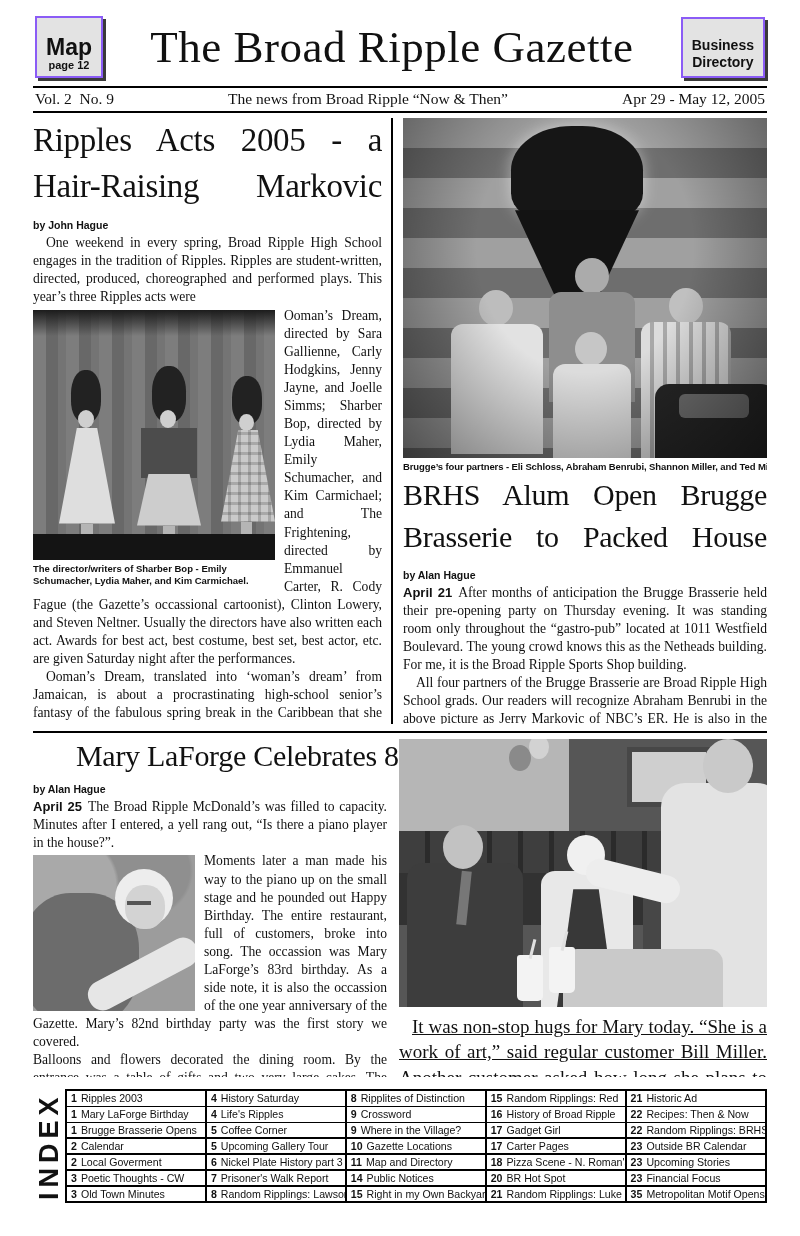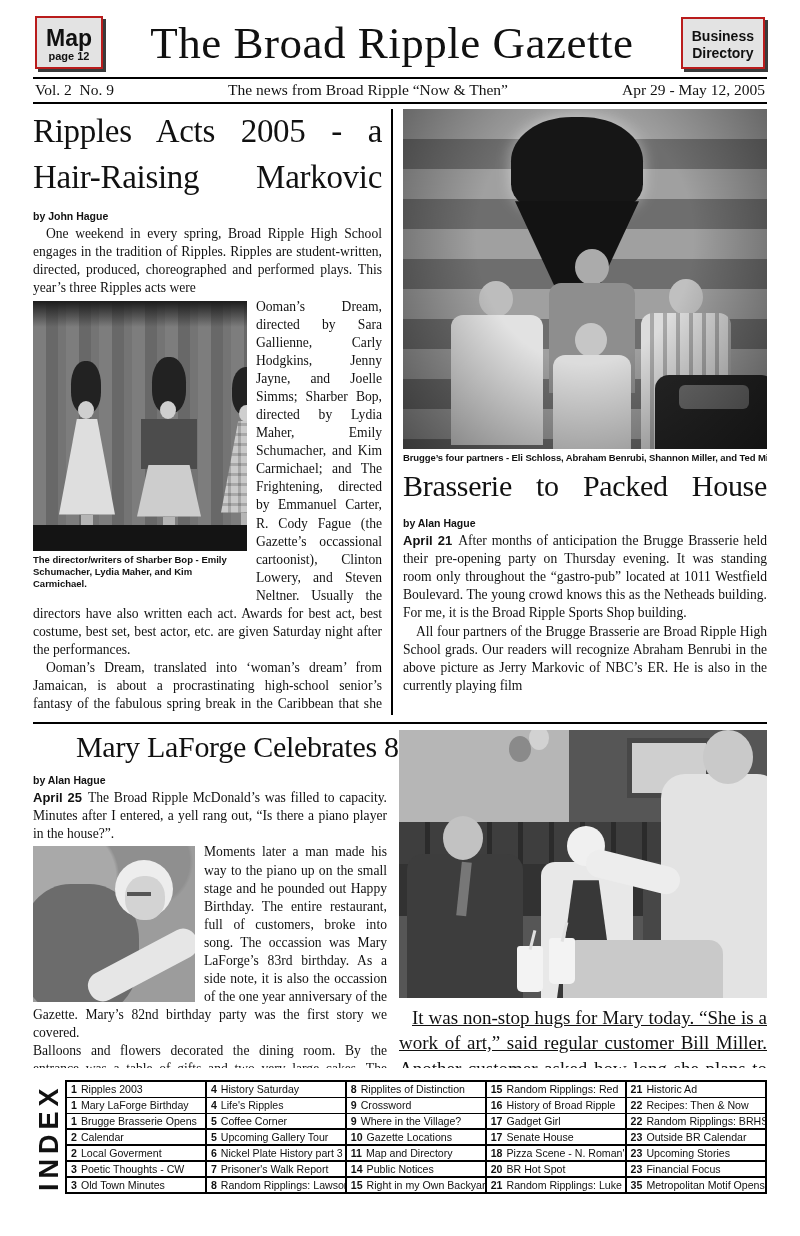--- a/index.html
+++ b/index.html
@@ -5,22 +5,22 @@
   * { margin:0; padding:0; box-sizing:border-box; }
   html,body { background:#888; }
   .page {
     width:800px; height:1236px; margin:0 auto; background:#fff;
     font-family:"Liberation Serif", serif; color:#111;
     padding:0 33px; overflow:hidden; position:relative;
   }
   
   .masthead { display:flex; align-items:center; justify-content:space-between; padding:16px 2px 8px; }
   .corner-box {
-    border:2px solid #b91c1c; background:#e3e3e3; box-shadow:3px 3px 0 #3a3a3a;
-    text-align:center; padding:9px 9px 4px; font-family:"Liberation Sans",sans-serif; font-weight:bold;
+    border:2px solid #8b5cf6; background:#e3e3e3; box-shadow:3px 3px 0 #3a3a3a;
+    text-align:center; padding:18px 9px 4px; font-family:"Liberation Sans",sans-serif; font-weight:bold;
   }
   .corner-box .big { font-size:23px; line-height:1.0; display:block; }
   .corner-box .small { font-size:11px; line-height:1.2; display:block; }
   .corner-box .mid { font-size:14px; line-height:1.25; display:block; }
   .gazette-title { font-size:45px; letter-spacing:0.5px; white-space:nowrap; }
   .rule { border-top:2px solid #000; }
   .volume-line { display:flex; justify-content:space-between; align-items:baseline; font-size:15.5px; padding:2px 2px 3px; }
   .volume-line .vol { white-space:pre; }
   
   .top-section { display:flex; height:606px; overflow:hidden; margin-top:5px; }
@@ -34,21 +34,21 @@
   .date-lead { font-family:"Liberation Sans",sans-serif; font-weight:bold; font-size:13px; padding-right:6px; }
   .caption { font-family:"Liberation Sans",sans-serif; font-weight:bold; font-size:9.5px; line-height:1.3; margin-top:3px; }
   .caption-one-line { white-space:nowrap; overflow:hidden; letter-spacing:-0.1px; }
   .section-rule { border-top:2px solid #000; margin:7px 0 0; }
   .bottom-section { display:flex; height:338px; overflow:hidden; margin-top:6px; }
   .bcol-left { width:362px; padding-right:8px; }
   .bcol-right { width:372px; padding-left:4px; }
   .headline3 { font-size:30px; letter-spacing:-0.3px; white-space:nowrap;margin-left:43px; }
   
   .photo { position:relative; overflow:hidden; background:#8a8a8a; }
-  .fig1 { float:left; width:214px; margin:3px 9px 2px 0; }
+  .fig1 { float:left; width:242px; margin:3px 9px 2px 0; }
   .photo1 { height:250px; background:repeating-linear-gradient(90deg,#7d7d7d 0 13px,#686868 13px 25px,#747474 25px 33px); }
   .p1-topshadow { position:absolute; top:0; left:0; right:0; height:26px; background:linear-gradient(#1c1c1c,transparent); }
   .p1-floor { position:absolute; bottom:0; left:0; right:0; height:26px; background:#141414; }
   .perf { position:absolute; }
   .perf .hair { position:absolute; background:#222; border-radius:45% 45% 40% 40%; }
   .perf .face { position:absolute; background:#cfcfcf; border-radius:50%; }
   .perf .dress { position:absolute; background:#dedede; clip-path:polygon(32% 0,68% 0,100% 100%,0 100%); }
   .perf .legs { position:absolute; background:#b5b5b5; }
   .perf1 { left:24px; top:60px; width:60px; height:170px; }
   .perf1 .hair { left:14px; top:0; width:30px; height:52px; }
@@ -215,20 +215,21 @@
           </div>
         <div class="p2-person p2-w">
             <div class="head"></div>
             <div class="torso"></div>
           </div>
         <div class="p2-car"></div>
         <div class="p2-car-win"></div>
         <div class="p2-vignette"></div>
       </div>
       <div class="caption caption-one-line">Brugge’s four partners - Eli Schloss, Abraham Benrubi, Shannon Miller, and Ted Miller.</div>
+      <div class="headline2">BRHS Alum Open Brugge</div>
       <div class="headline2">Brasserie to Packed House</div>
       <div class="byline">by Alan Hague</div>
       <p class="body-p"><span class="date-lead">April 21</span><span>After months of anticipation the Brugge Brasserie held their pre-opening party on Thursday evening.  It was standing room only throughout the “gastro-pub” located at 1011 Westfield Boulevard.  The young crowd knows this as the Netheads building.  For me, it is the Broad Ripple Sports Shop building.</span></p>
       <p class="body-p indent">All four partners of the Brugge Brasserie are Broad Ripple High School grads.  Our readers will recognize Abraham Benrubi in the above picture as Jerry Markovic of NBC’s ER.  He is also in the currently playing film</p>
 
     </div>
   </div>
 
   <div class="section-rule"></div>
 
@@ -401,21 +402,21 @@
           <span class="tt">History of Broad Ripple</span>
         </div>
 
         <div class="cell">
           <span class="pg">17</span>
           <span class="tt">Gadget Girl</span>
         </div>
 
         <div class="cell">
           <span class="pg">17</span>
-          <span class="tt">Senate House</span>
+          <span class="tt">Carter Pages</span>
         </div>
 
         <div class="cell">
           <span class="pg">18</span>
           <span class="tt">Pizza Scene - N. Roman's</span>
         </div>
 
         <div class="cell">
           <span class="pg">20</span>
           <span class="tt">BR Hot Spot</span>

